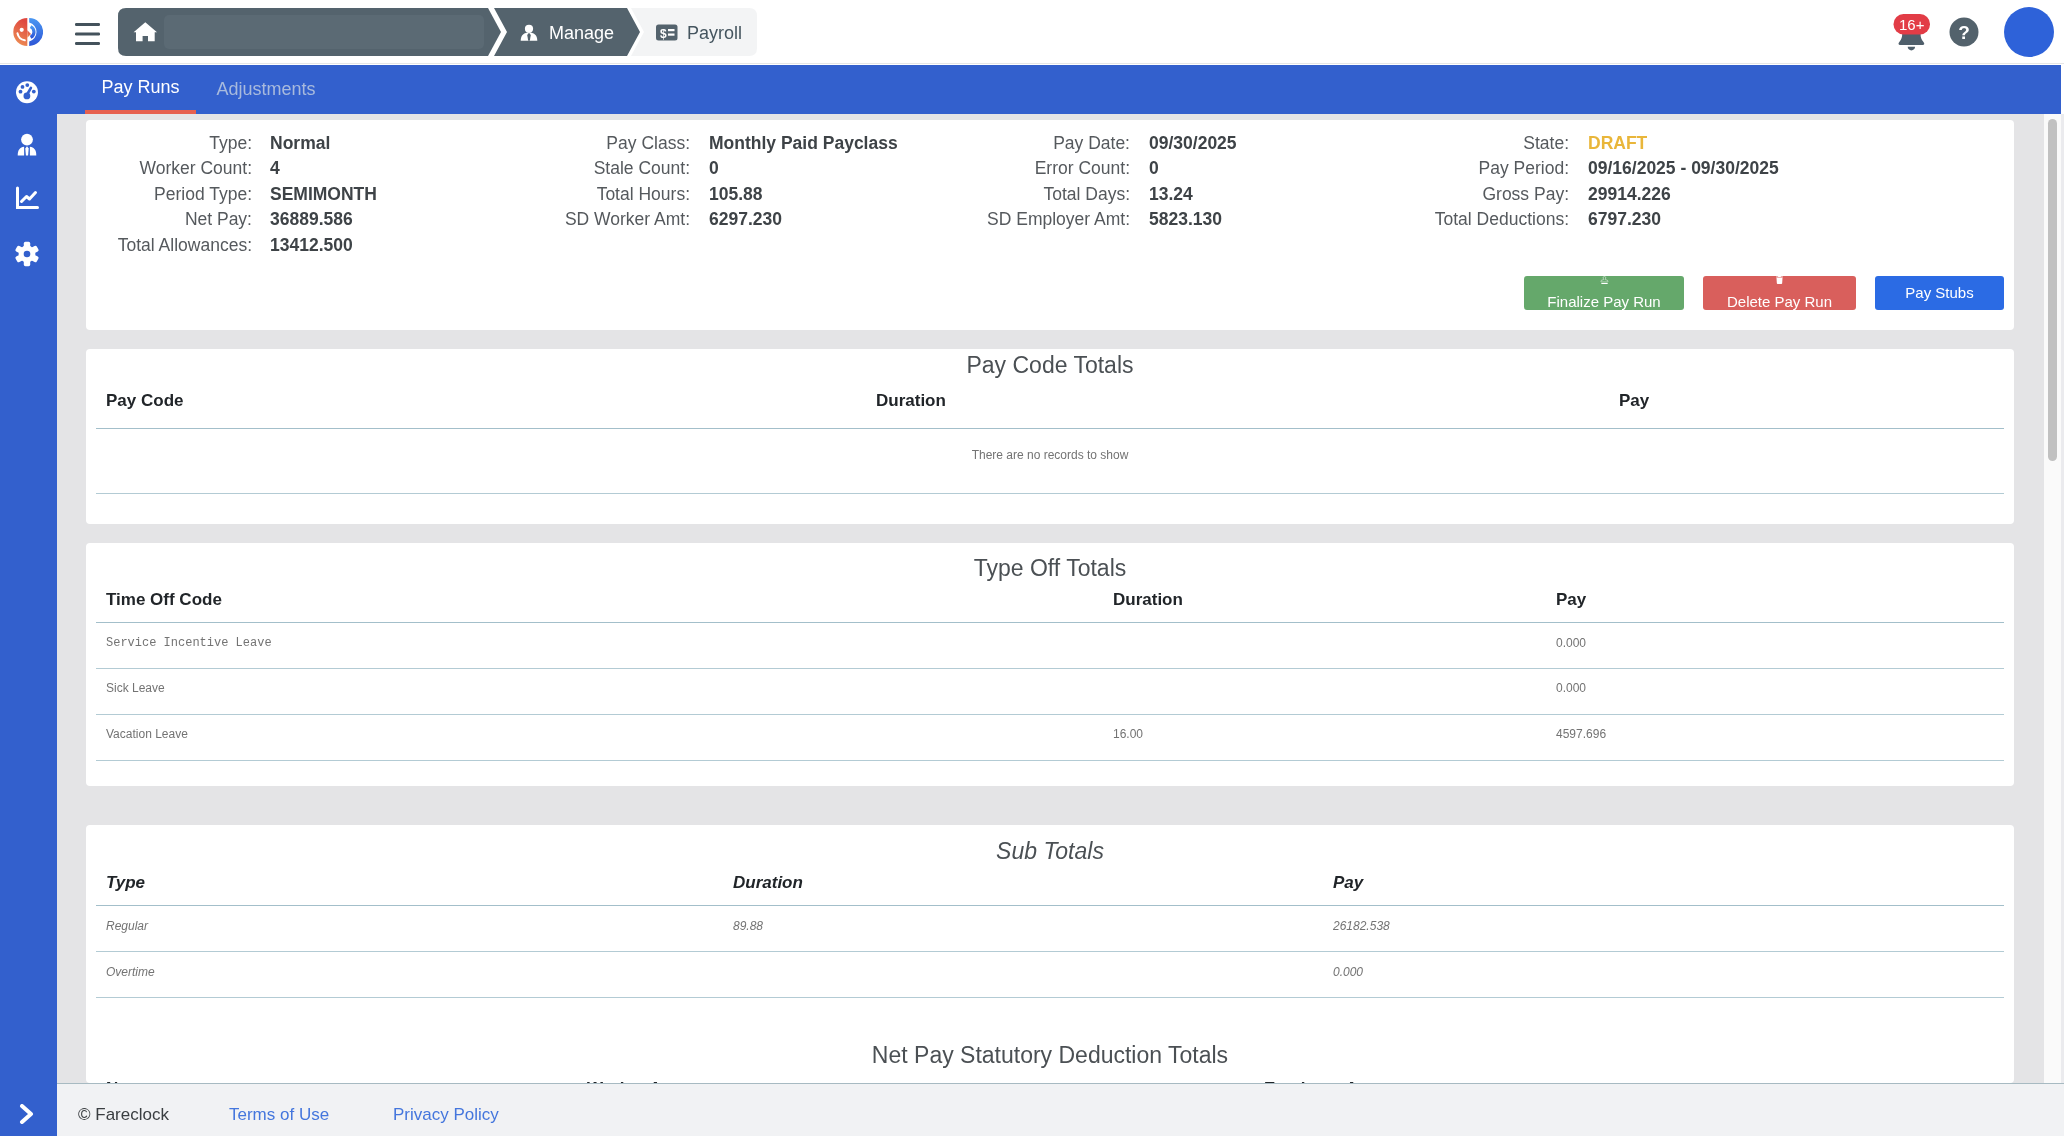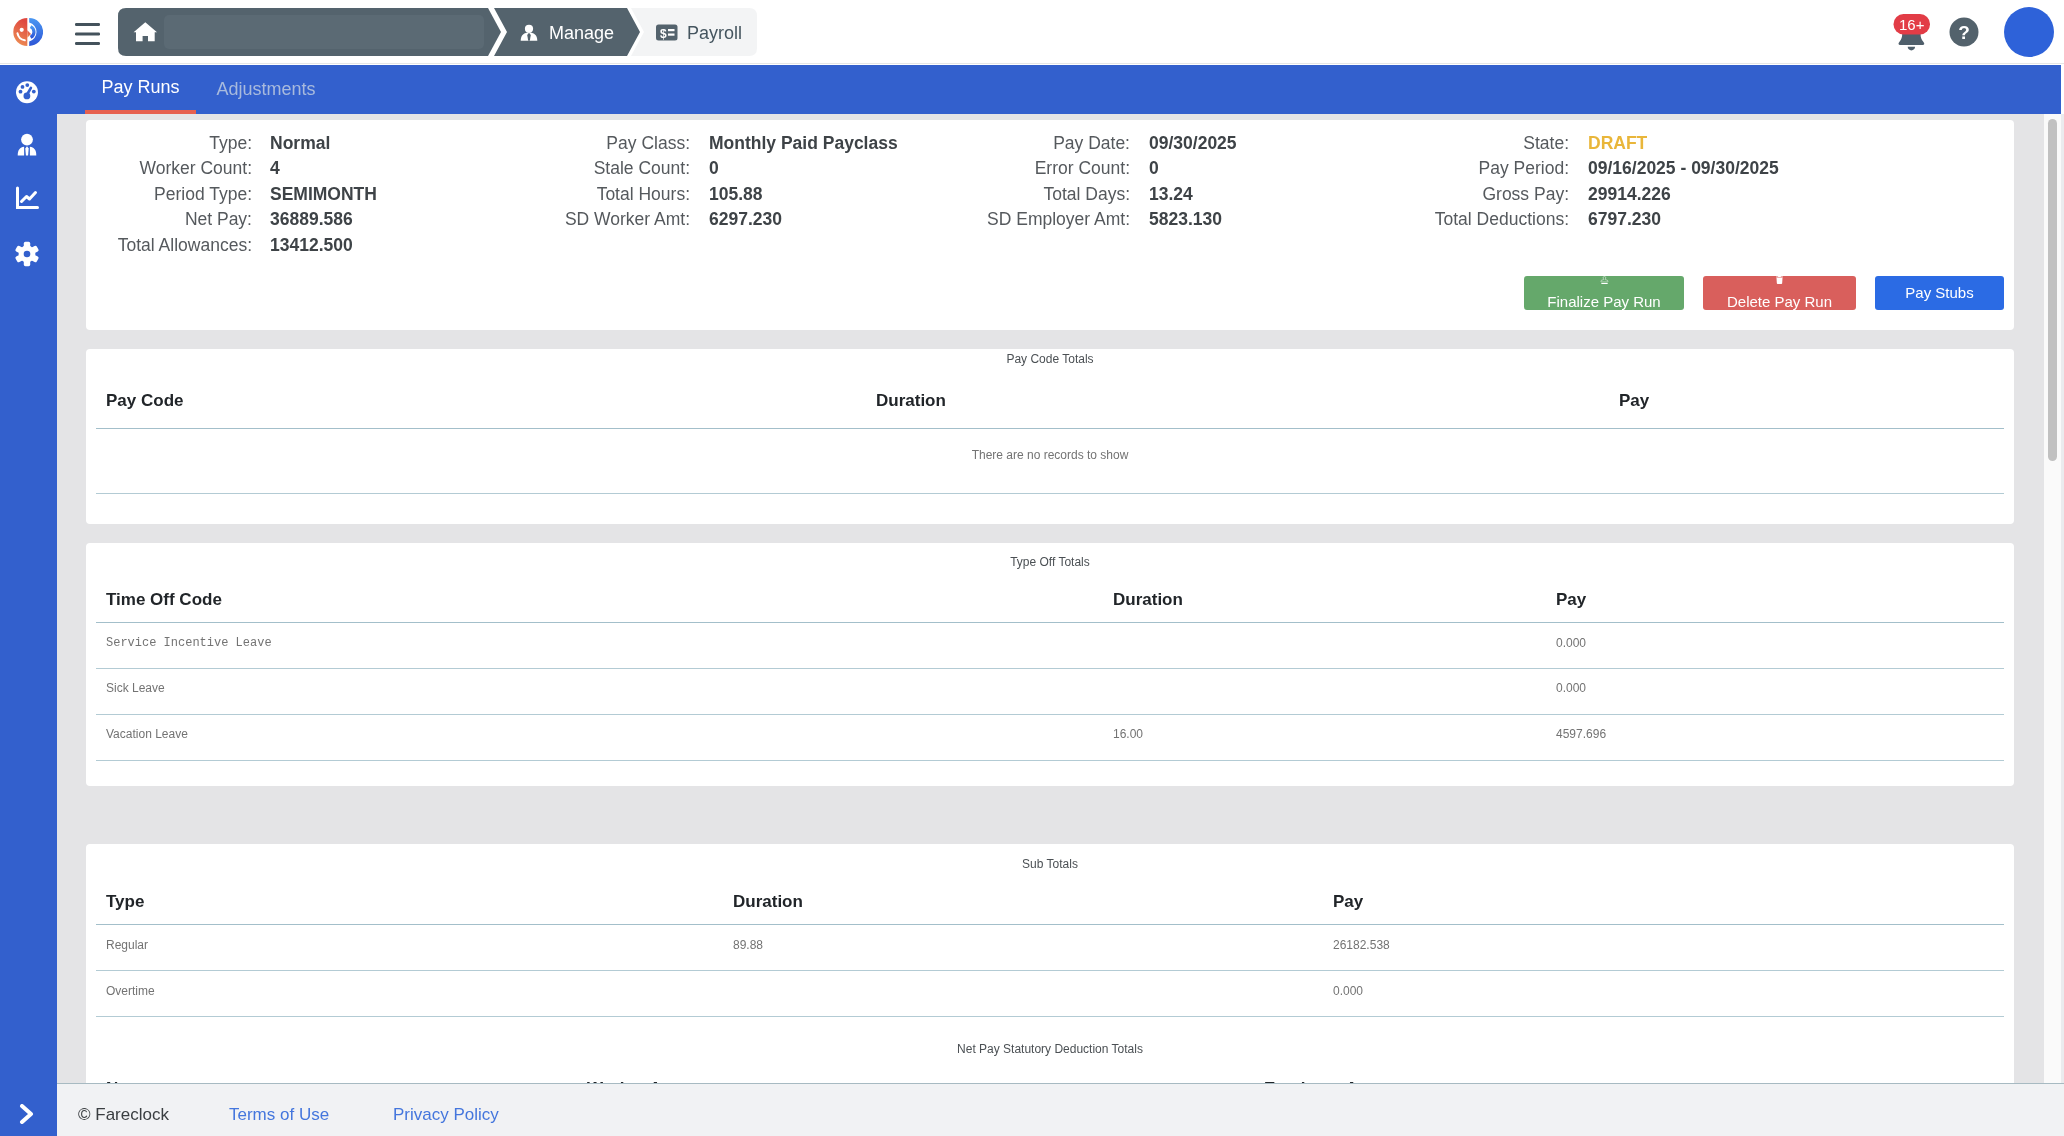--- a/index.html
+++ b/index.html
@@ -1,20 +1,20 @@
 <!DOCTYPE html>
 <html><head>
 <meta charset="utf-8">
 <style>
 * { margin:0; padding:0; box-sizing:border-box; }
 html,body { width:2064px; height:1136px; overflow:hidden; background:#fff;
   font-family:"Liberation Sans", sans-serif; position:relative; }
 .abs { position:absolute; }
 .card { position:absolute; left:86px; width:1928px; background:#fff; border-radius:4px; }
-.ttl { position:absolute; width:100%; text-align:center; font-size:12px; color:#4b5054; }
+.ttl { position:absolute; width:100%; text-align:center; font-size:23px; color:#4b5054; }
 .th { position:absolute; font-size:17px; font-weight:bold; color:#212529; white-space:nowrap; }
 .td { position:absolute; font-size:12px; color:#737373; white-space:nowrap; }
 .hline { position:absolute; left:10px; width:1908px; height:1px; background:#a3bfca; }
 .rline { position:absolute; left:10px; width:1908px; height:1px; background:#b3cbd4; }
 .btn { position:absolute; top:276px; height:34px; border-radius:3px; color:#fff;
   font-size:15px; display:flex; align-items:center; justify-content:flex-end; gap:9px;flex-direction:column; }
 .lblcol { position:absolute; text-align:right; font-size:17.5px; color:#55595d; line-height:25.4px; white-space:nowrap; }
 .valcol { position:absolute; text-align:left; font-size:17.5px; color:#3e4347; font-weight:bold; line-height:25.4px; white-space:nowrap; }
 </style>
 </head>
@@ -200,21 +200,21 @@
  <div class="rline" style="top:125px;"></div>
  <div class="td" style="left:20px;top:138px;">Sick Leave</div>
  <div class="td" style="left:1470px;top:138px;">0.000</div>
  <div class="rline" style="top:171px;"></div>
  <div class="td" style="left:20px;top:184px;">Vacation Leave</div>
  <div class="td" style="left:1027px;top:184px;">16.00</div>
  <div class="td" style="left:1470px;top:184px;">4597.696</div>
  <div class="rline" style="top:217px;"></div>
 </div>
 
-<div class="card" style="top:844px;height:249px;">
+<div class="card" style="top:825px;height:249px;font-style:italic;">
  <div class="ttl" style="top:13px;">Sub Totals</div>
  <div class="th" style="left:20px;top:48px;">Type</div>
  <div class="th" style="left:647px;top:48px;">Duration</div>
  <div class="th" style="left:1247px;top:48px;">Pay</div>
  <div class="hline" style="top:80px;"></div>
  <div class="td" style="left:20px;top:94px;">Regular</div>
  <div class="td" style="left:647px;top:94px;">89.88</div>
  <div class="td" style="left:1247px;top:94px;">26182.538</div>
  <div class="rline" style="top:126px;"></div>
  <div class="td" style="left:20px;top:140px;">Overtime</div>

